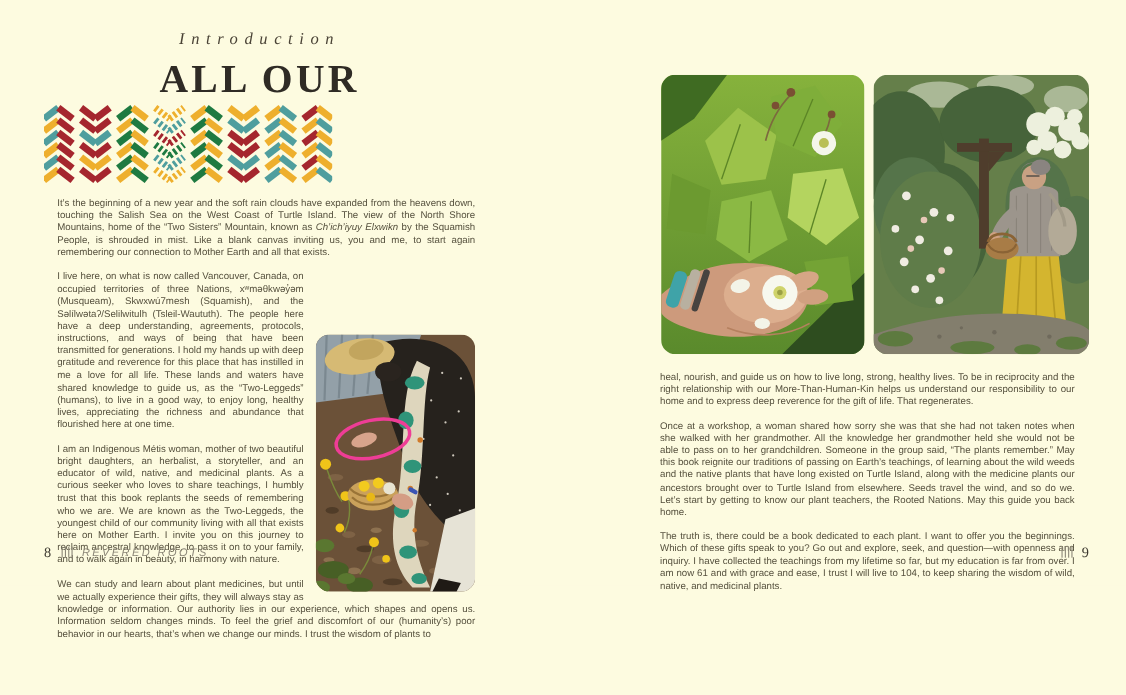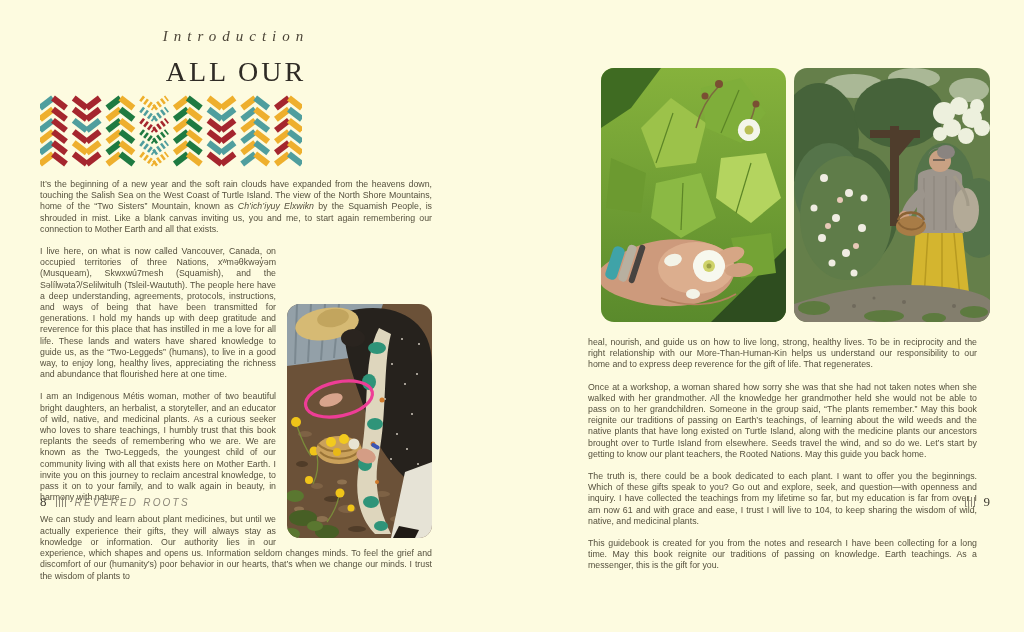--- a/index.html
+++ b/index.html
@@ -18,36 +18,36 @@
     font-family:"Liberation Serif",serif;
     font-style:italic;
     font-size:15px;
     letter-spacing:6px;
     color:#4a4336;
     margin:6px 0 0 0;
   }
   .title{
     text-align:center;
     font-family:"Liberation Serif",serif;
-    font-weight:400;
-    font-size:28px;
+    font-weight:700;
+    font-size:36px;
     line-height:26px;
     letter-spacing:3px;
     color:#2f2b25;
     margin:14px 0 0 0;
   }
   .chevron-wrap{text-align:center;margin-top:6px;}
   .body-text{
     font-size:8.8px;
     line-height:11.2px;
     color:#55503d;
     text-align:justify;
     hyphens:auto;
   }
-  .body-text p{margin:0 0 11px 0;}
+  .body-text p{margin:0 0 11px 12px;}
   .photoA-float{
     float:right;
     width:145px;height:234px;
     margin:58px 0 6px 11px;
     border-radius:13px;
     overflow:hidden;
   }
   .para-top{margin-top:10px;}
 
   
@@ -494,21 +494,20 @@
             <circle cx="80" cy="230" r="1.5"></circle>
           </g>
       </svg>
     </div>
   </div>
 
   <div class="right-col body-text">
     <p>heal, nourish, and guide us on how to live long, strong, healthy lives. To be in reciprocity and the right relationship with our More-Than-Human-Kin helps us understand our responsibility to our home and to express deep reverence for the gift of life. That regenerates.</p>
     <p>Once at a workshop, a woman shared how sorry she was that she had not taken notes when she walked with her grandmother. All the knowledge her grandmother held she would not be able to pass on to her grandchildren. Someone in the group said, “The plants remember.” May this book reignite our traditions of passing on Earth’s teachings, of learning about the wild weeds and the native plants that have long existed on Turtle Island, along with the medicine plants our ancestors brought over to Turtle Island from elsewhere. Seeds travel the wind, and so do we. Let’s start by getting to know our plant teachers, the Rooted Nations. May this guide you back home.</p>
     <p>The truth is, there could be a book dedicated to each plant. I want to offer you the beginnings. Which of these gifts speak to you? Go out and explore, seek, and question—with openness and inquiry. I have collected the teachings from my lifetime so far, but my education is far from over. I am now 61 and with grace and ease, I trust I will live to 104, to keep sharing the wisdom of wild, native, and medicinal plants.</p>
-    <p>This guidebook is created for you from the notes and research I have been collecting for a long time. May this book reignite our traditions of passing on knowledge. Earth teachings. As a messenger, this is the gift for you.</p>
   </div>
 
   <div class="footer footer-right">
     <span class="bars">
         <i></i>
         <i></i>
         <i></i>
         <i></i>
       </span>
     <span class="page-num">9</span>

